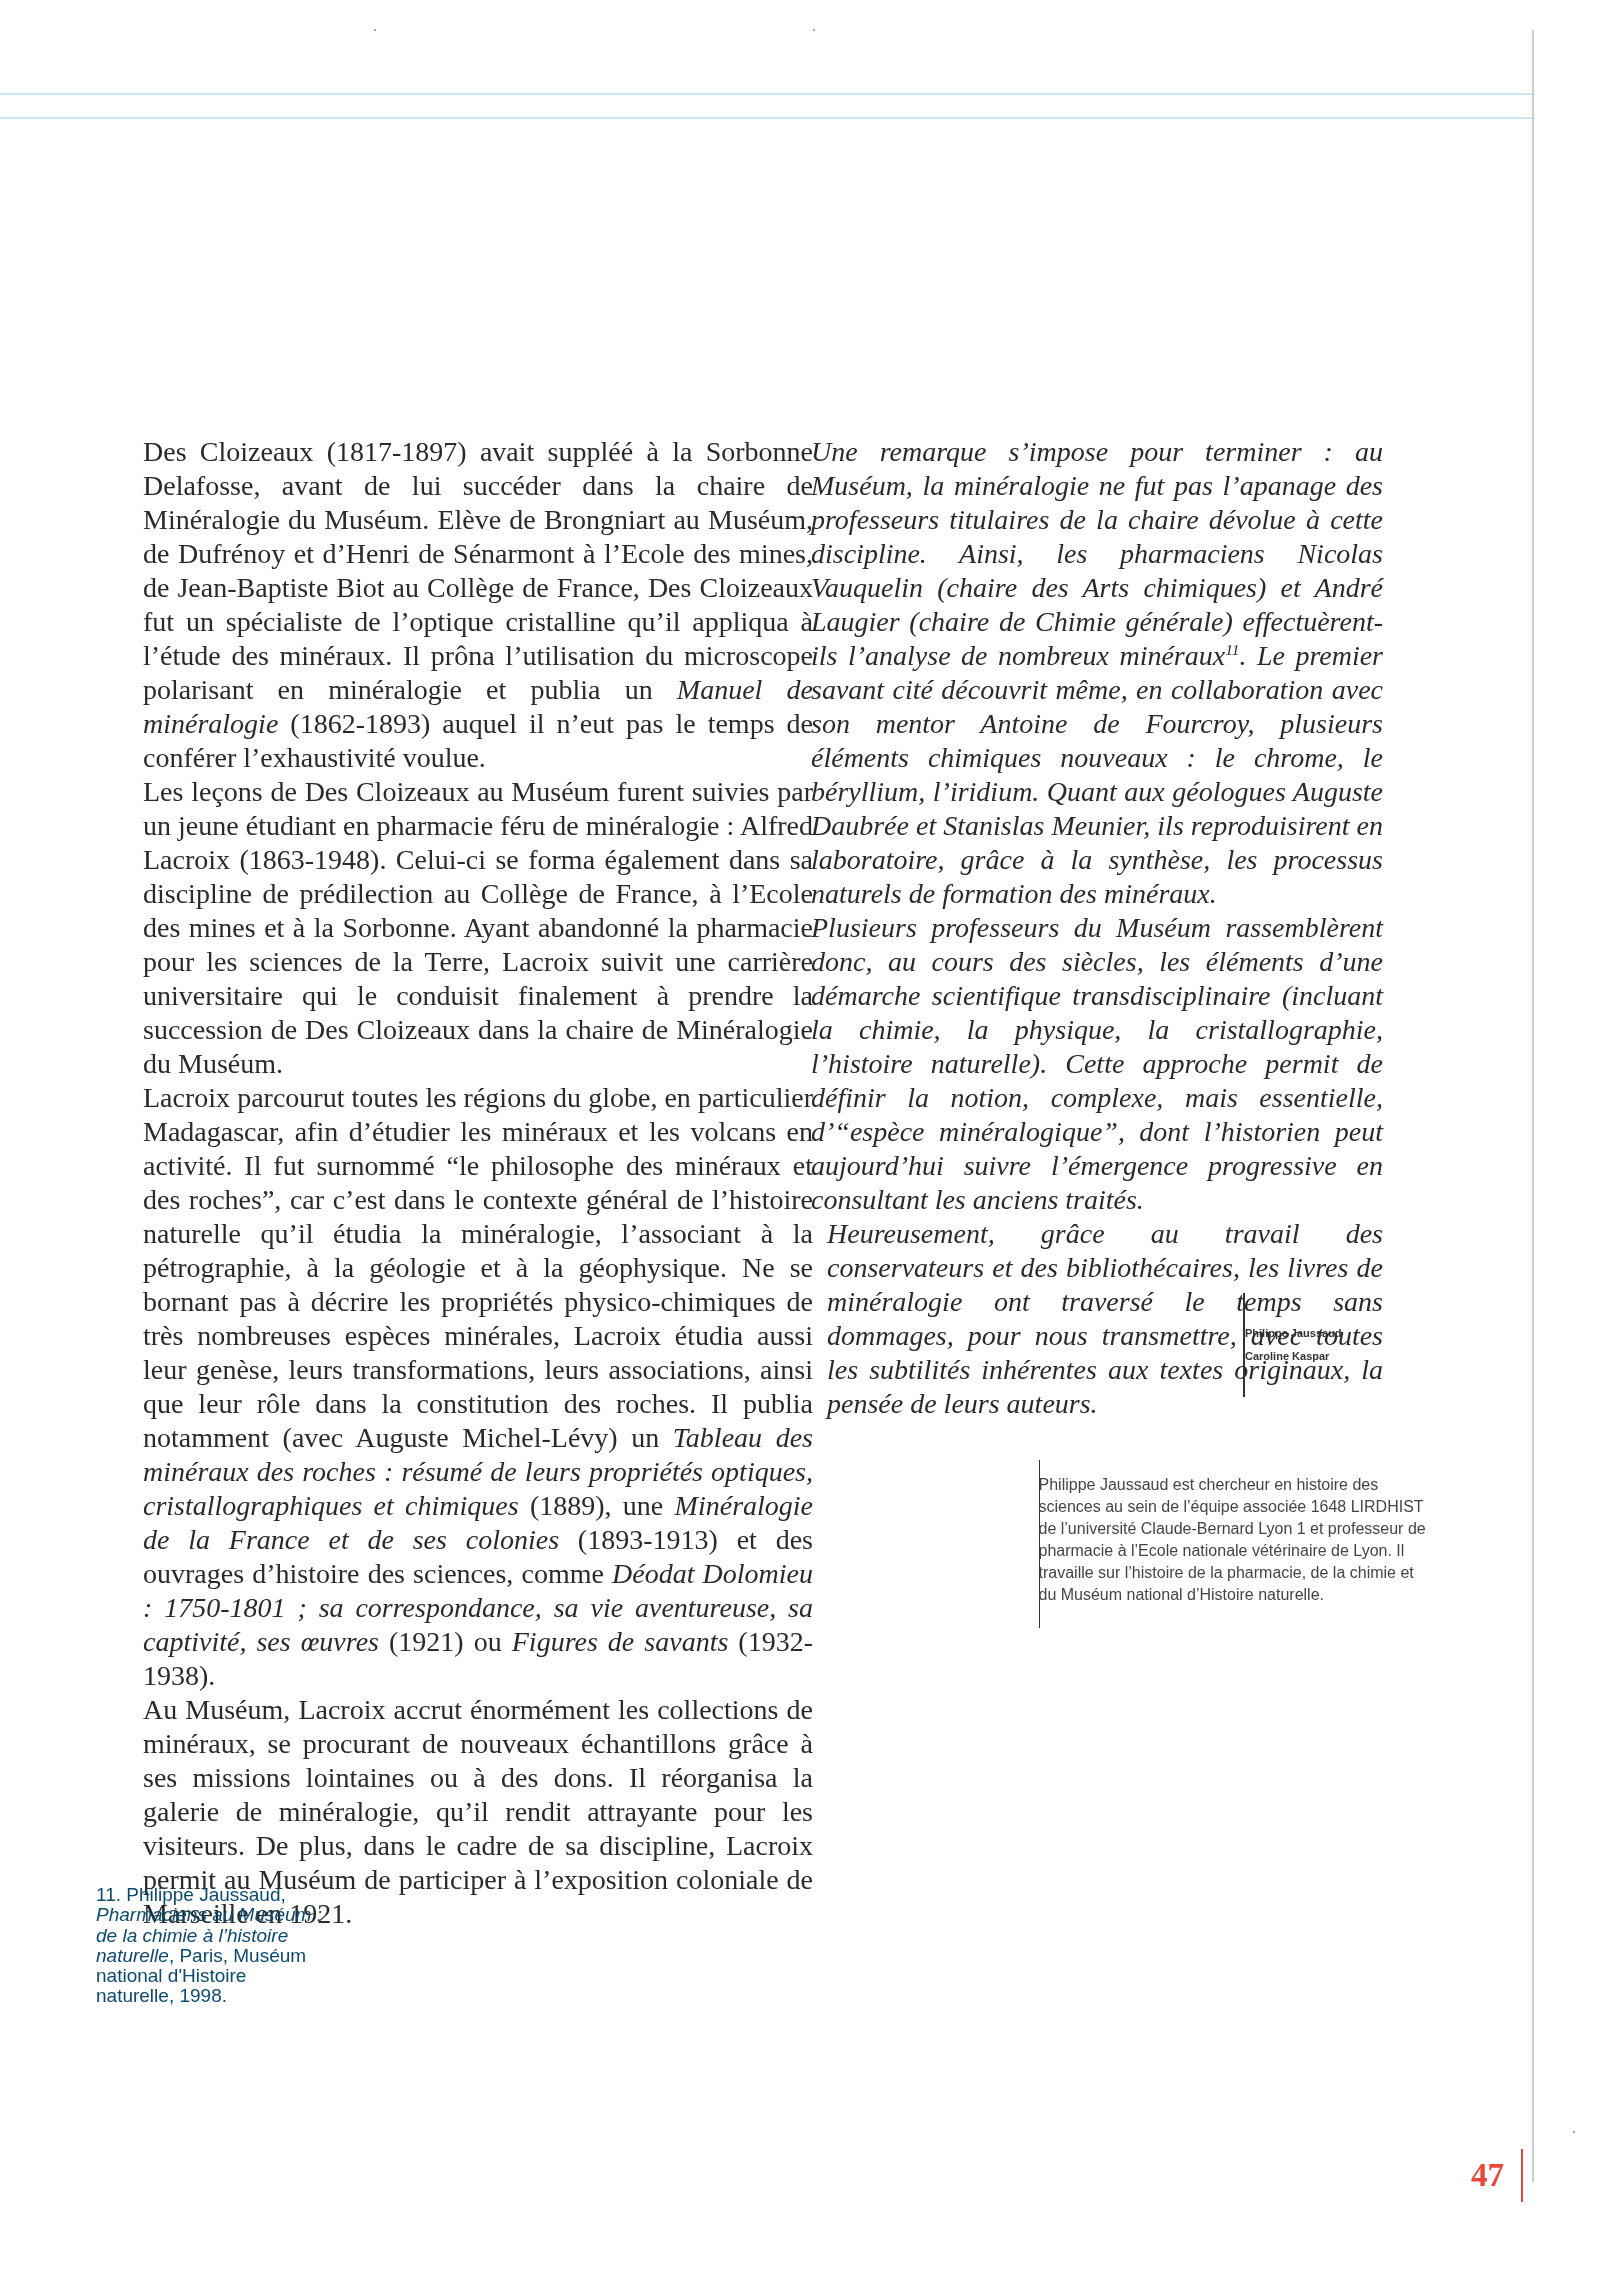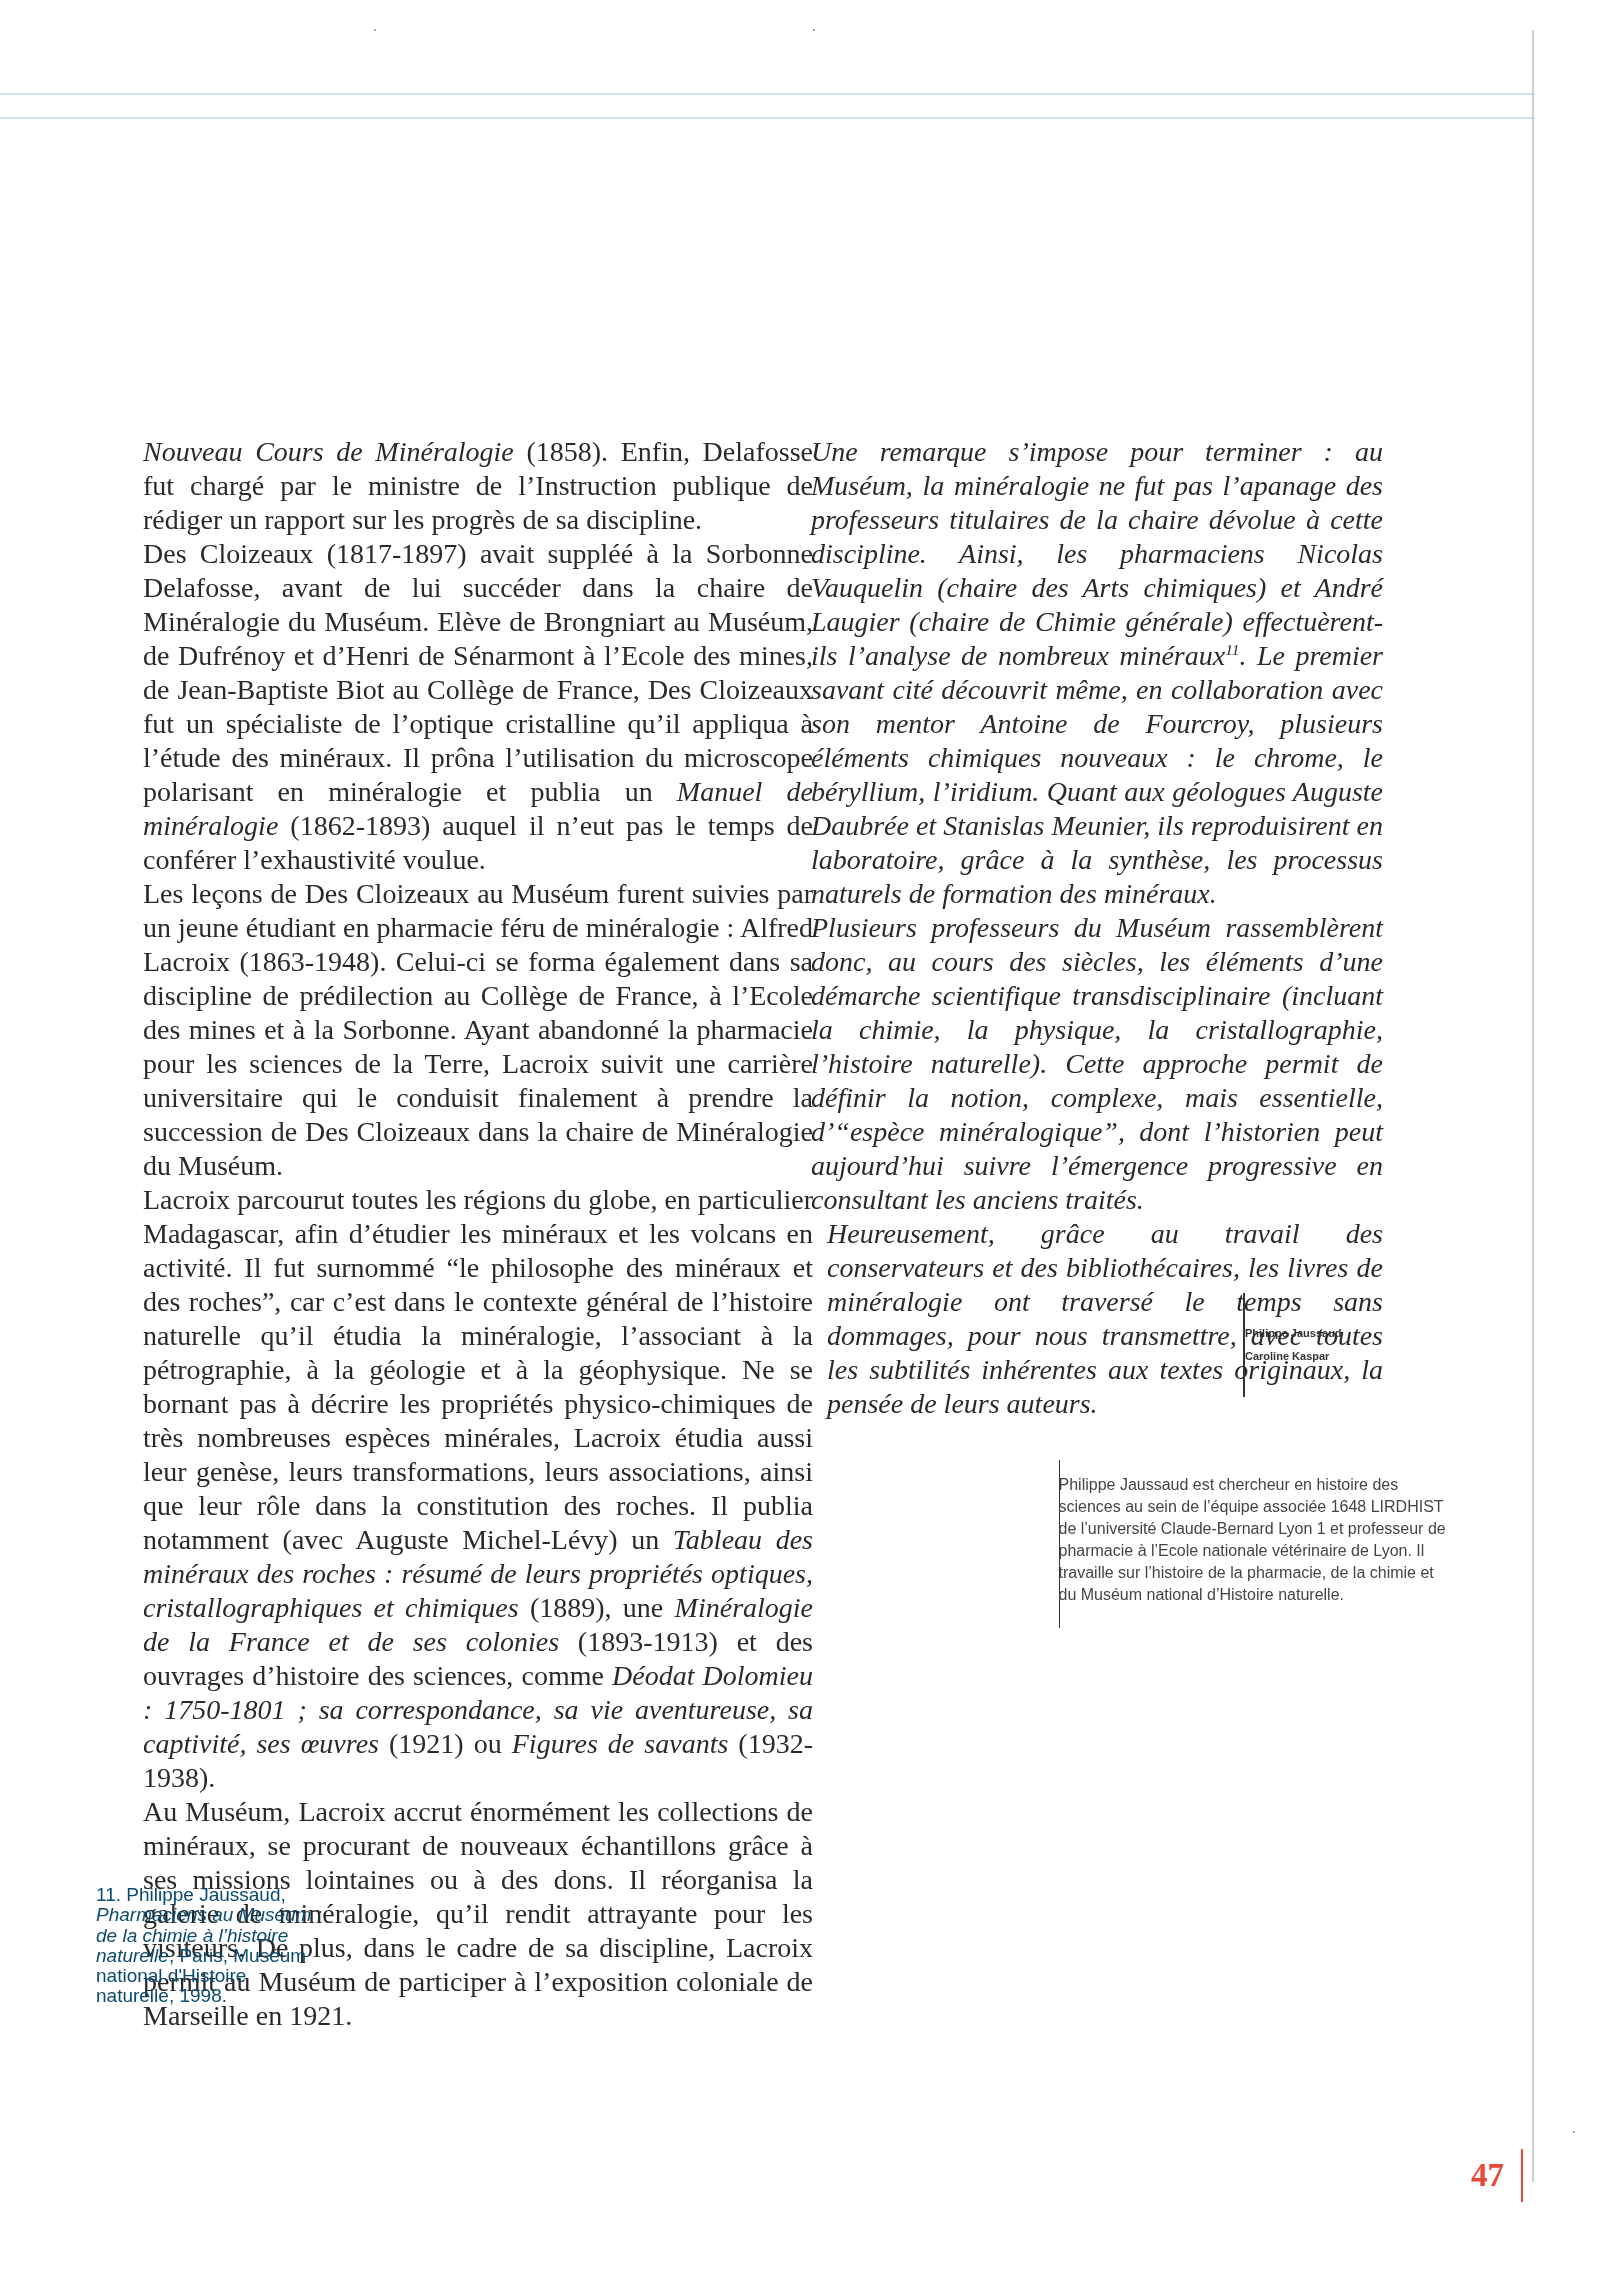--- a/index.html
+++ b/index.html
@@ -6,41 +6,40 @@
   body { width:1617px; height:2284px; position:relative; overflow:hidden; }
   .hline { position:absolute; left:0; width:1535px; height:1.5px; background:#cfe6f2; }
   .vline { position:absolute; left:1532px; top:30px; width:2.3px; height:2152px; background:#c8cfcf; }
   .col { position:absolute; font-family:"Liberation Serif","DejaVu Serif",serif; font-size:28px; line-height:34px; color:#2a2a2a; text-align:justify; }
   .col p { margin:0; text-indent:0; }
   .col i { font-style:italic; }
   sup { font-size:0.55em; line-height:0; vertical-align:super; }
   #left-col { left:143px; top:435px; width:670px; }
   #right-col { left:811px; top:435px; width:572px;font-style:italic; }
   .sig { position:absolute; left:1243px; top:1293px; border-left:2.3px solid #333; padding:29px 0 30px 0; font-family:"Liberation Sans","DejaVu Sans",sans-serif; font-weight:bold; font-size:11px; line-height:22.6px; color:#333; }
-  .bio { position:absolute; left:1039px; top:1460px; width:391px; border-left:1.5px solid #333; font-family:"Liberation Sans","DejaVu Sans",sans-serif; font-size:16px; line-height:22px; color:#444; padding-top:13.5px;margin-left:20px; }
+  .bio { position:absolute; left:1039px; top:1460px; width:391px; border-left:1.5px solid #333; font-family:"Liberation Sans","DejaVu Sans",sans-serif; font-size:16px; line-height:22px; color:#444; padding-top:13.5px; }
   .bio p { margin:0 0 22px 0; }
   .bio p:first-child { margin-left:-1.5px; }
   .foot { position:absolute; left:96px; top:1885px; width:226px; font-family:"Liberation Sans","DejaVu Sans",sans-serif; font-size:19px; line-height:20.3px; color:#0c4a6e; }
   .foot i { font-style:italic; }
   .pagenum { position:absolute; left:1471px; top:2149px; font-family:"Liberation Serif","DejaVu Serif",serif; font-weight:bold; font-size:33px; color:#e84a3a; padding-right:17px; border-right:2.3px solid #e84a3a; line-height:53px; height:53px; }
   .speck { position:absolute; width:2.3px; height:2.3px; background:#888; border-radius:50%; }
 </style>
 </head>
 <body>
 
 <div class="hline" style="top:93px;"></div>
 <div class="hline" style="top:117px;"></div>
 <div class="vline"></div>
 
 <div class="speck" style="left:374px;top:29px;"></div>
 <div class="speck" style="left:813px;top:29px;"></div>
 <div class="speck" style="left:1573px;top:2131px;"></div>
 
 <article id="left-col" class="col">
-    <p><i>Nouveau Cours de Minéralogie</i><span> (1858). Enfin, Delafosse fut chargé par le ministre de l’Instruction publique de rédiger un rapport sur les progrès de sa discipline.</span></p>
     <p><span>Des Cloizeaux (1817-1897) avait suppléé à la Sorbonne Delafosse, avant de lui succéder dans la chaire de Minéralogie du Muséum. Elève de Brongniart au Muséum, de Dufrénoy et d’Henri de Sénarmont à l’Ecole des mines, de Jean-Baptiste Biot au Collège de France, Des Cloizeaux fut un spécialiste de l’optique cristalline qu’il appliqua à l’étude des minéraux. Il prôna l’utilisation du microscope polarisant en minéralogie et publia un </span><i>Manuel de minéralogie</i><span> (1862-1893) auquel il n’eut pas le temps de conférer l’exhaustivité voulue.</span></p>
     <p><span>Les leçons de Des Cloizeaux au Muséum furent suivies par un jeune étudiant en pharmacie féru de minéralogie : Alfred Lacroix (1863-1948). Celui-ci se forma également dans sa discipline de prédilection au Collège de France, à l’Ecole des mines et à la Sorbonne. Ayant abandonné la pharmacie pour les sciences de la Terre, Lacroix suivit une carrière universitaire qui le conduisit finalement à prendre la succession de Des Cloizeaux dans la chaire de Minéralogie du Muséum.</span></p>
     <p><span>Lacroix parcourut toutes les régions du globe, en particulier Madagascar, afin d’étudier les minéraux et les volcans en activité. Il fut surnommé “le philosophe des minéraux et des roches”, car c’est dans le contexte général de l’histoire naturelle qu’il étudia la minéralogie, l’associant à la pétrographie, à la géologie et à la géophysique. Ne se bornant pas à décrire les propriétés physico-chimiques de très nombreuses espèces minérales, Lacroix étudia aussi leur genèse, leurs transformations, leurs associations, ainsi que leur rôle dans la constitution des roches. Il publia notamment (avec Auguste Michel-Lévy) un </span><i>Tableau des minéraux des roches : résumé de leurs propriétés optiques, cristallographiques et chimiques</i><span> (1889), une </span><i>Minéralogie de la France et de ses colonies</i><span> (1893-1913) et des ouvrages d’histoire des sciences, comme </span><i>Déodat Dolomieu : 1750-1801 ; sa correspondance, sa vie aventureuse, sa captivité, ses œuvres</i><span> (1921) ou </span><i>Figures de savants</i><span> (1932-1938).</span></p>
     <p><span>Au Muséum, Lacroix accrut énormément les collections de minéraux, se procurant de nouveaux échantillons grâce à ses missions lointaines ou à des dons. Il réorganisa la galerie de minéralogie, qu’il rendit attrayante pour les visiteurs. De plus, dans le cadre de sa discipline, Lacroix permit au Muséum de participer à l’exposition coloniale de Marseille en 1921.</span></p>
   </article>
 
 <article id="right-col" class="col">
   <p><span>Une remarque s’impose pour terminer : au Muséum, la minéralogie ne fut pas l’apanage des professeurs titulaires de la chaire dévolue à cette discipline. Ainsi, les pharmaciens Nicolas Vauquelin (chaire des Arts chimiques) et André Laugier (chaire de Chimie générale) effectuèrent-ils l’analyse de nombreux minéraux</span><sup>11</sup><span>. Le premier savant cité découvrit même, en collaboration avec son mentor Antoine de Fourcroy, plusieurs éléments chimiques nouveaux : le chrome, le béryllium, l’iridium. Quant aux géologues Auguste Daubrée et Stanislas Meunier, ils reproduisirent en laboratoire, grâce à la synthèse, les processus naturels de formation des minéraux.</span></p>
   <p>Plusieurs professeurs du Muséum rassemblèrent donc, au cours des siècles, les éléments d’une démarche scientifique transdisciplinaire (incluant la chimie, la physique, la cristallographie, l’histoire naturelle). Cette approche permit de définir la notion, complexe, mais essentielle, d’“espèce minéralogique”, dont l’historien peut aujourd’hui suivre l’émergence progressive en consultant les anciens traités.</p>
   <p style="text-align-last:left;margin-left:16px;">Heureusement, grâce au travail des conservateurs et des bibliothécaires, les livres de minéralogie ont traversé le temps sans dommages, pour nous transmettre, avec toutes les subtilités inhérentes aux textes originaux, la pensée de leurs auteurs.</p>

